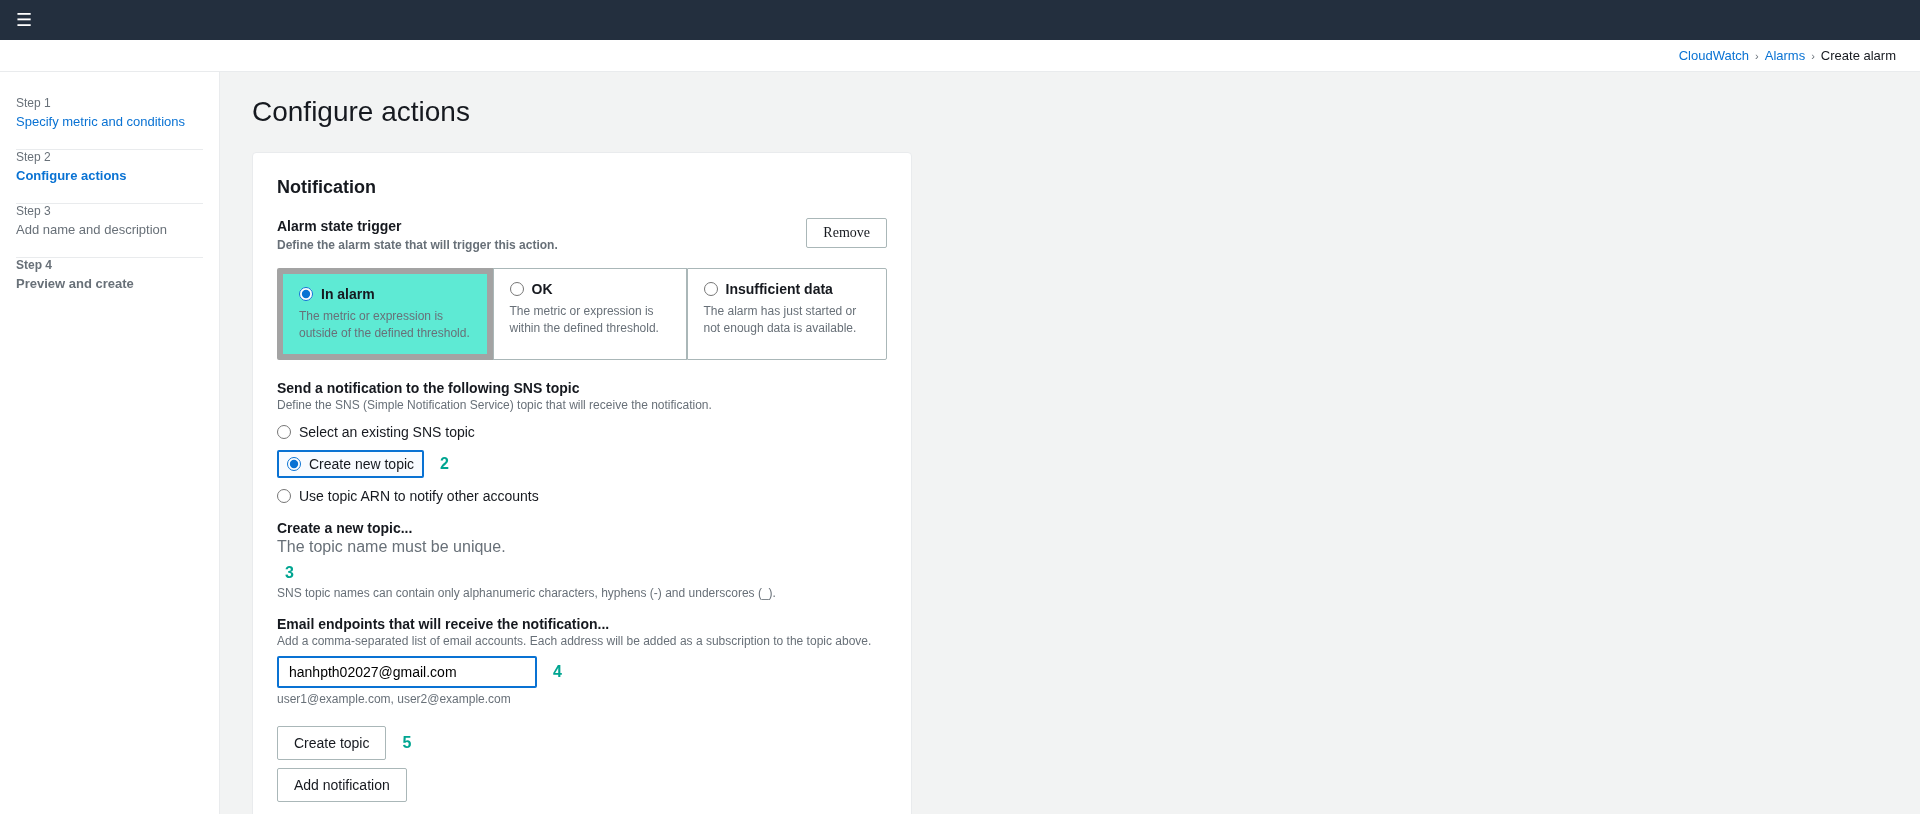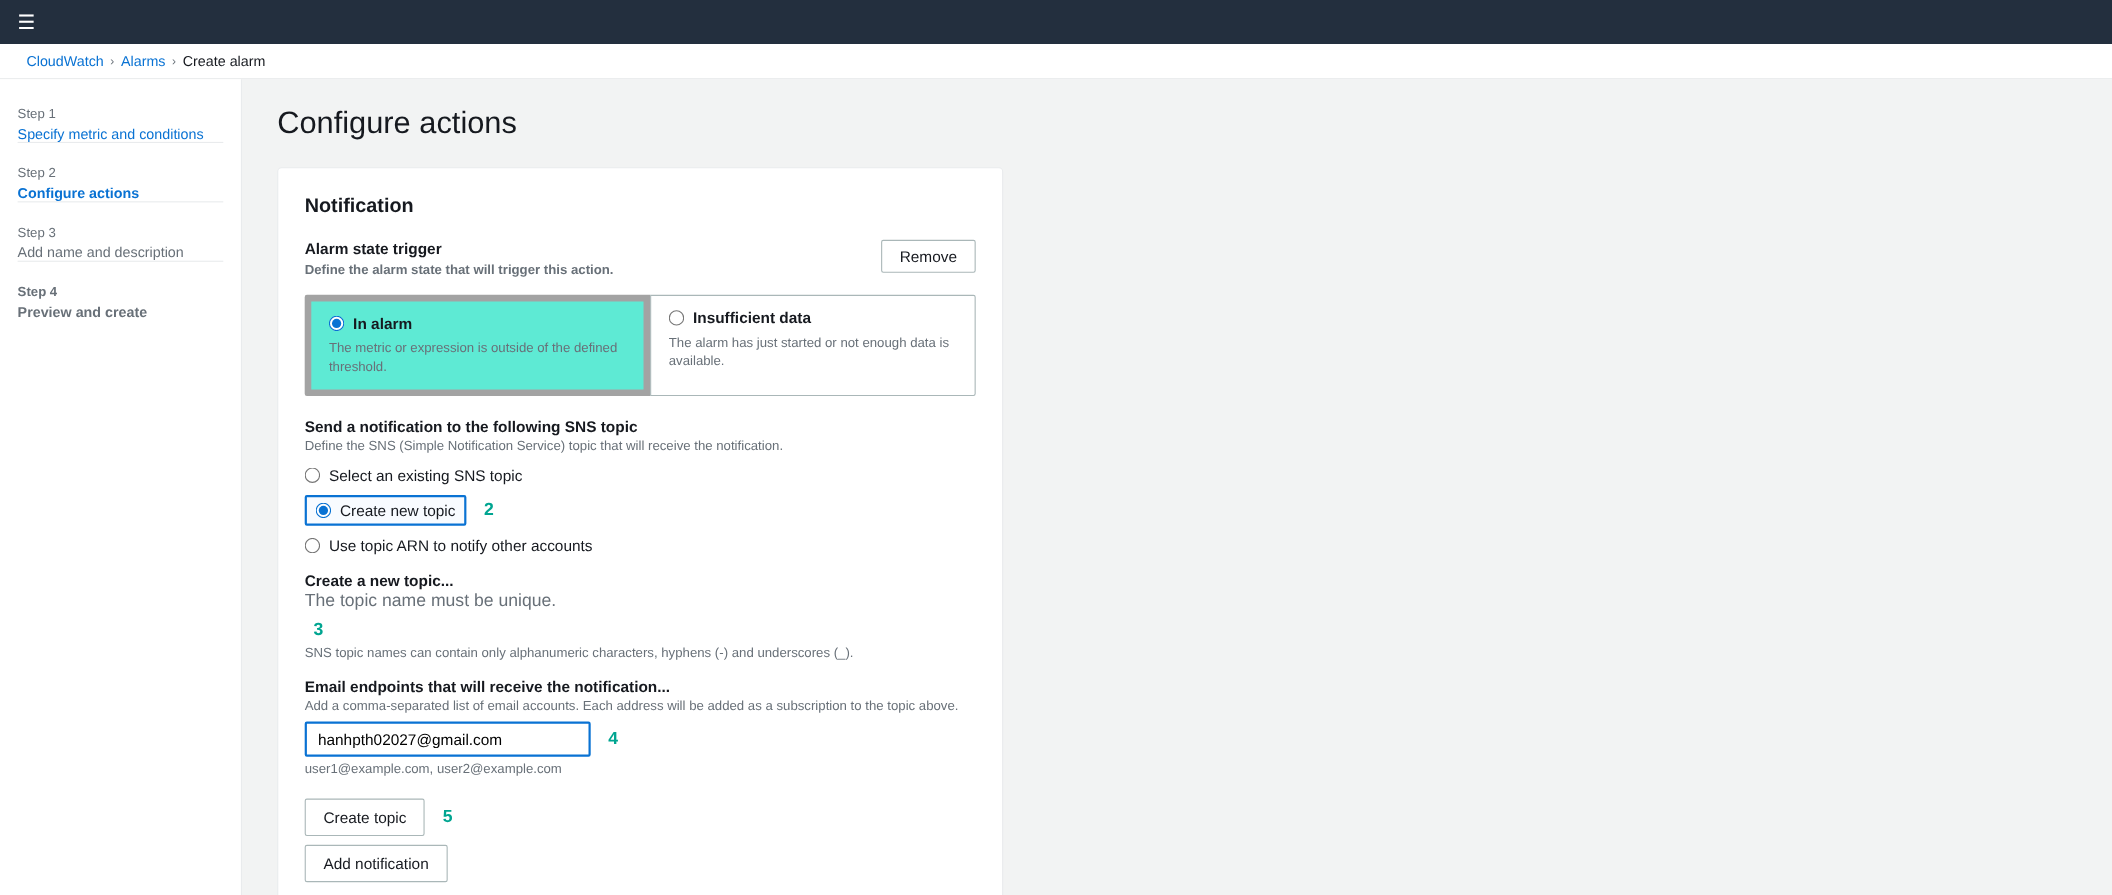--- a/index.html
+++ b/index.html
@@ -26,20 +26,21 @@
     }
     
     .breadcrumb-bar {
       display: flex;
       align-items: center;
       padding: 8px 24px;
       background: #fff;
       border-bottom: 1px solid #e9ebed;
       gap: 6px;
       font-size: 13px;
+      justify-content: flex-end;
     }
     .breadcrumb-link {
       color: #0972d3;
       text-decoration: none;
       cursor: pointer;
     }
     .breadcrumb-sep {
       color: #687078;
       font-size: 11px;
     }
@@ -54,21 +55,21 @@
     }
     
     .sidebar {
       width: 220px;
       min-width: 220px;
       padding: 24px 16px;
       background: #fff;
       border-right: 1px solid #e9ebed;
     }
     .step-item {
-      margin-bottom: 20px;
+      padding-bottom: 20px;
       border-bottom: 1px solid #e9ebed;
     }
     .step-item:last-child {
       border-bottom: none;
       font-weight: bold;
     }
     .step-label {
       font-size: 12px;
       color: #687078;
       margin-bottom: 4px;
@@ -129,20 +130,21 @@
       margin-bottom: 4px;
     }
     .remove-btn {
       padding: 6px 16px;
       background: #fff;
       border: 1px solid #aab7b8;
       border-radius: 2px;
       font-size: 14px;
       cursor: pointer;
       color: #16191f;
+      font-family: Liberation Serif, serif;
     }
     
     .alarm-state-options {
       display: flex;
       gap: 0;
       margin-bottom: 20px;
     }
     .alarm-option {
       border: 1px solid #aab7b8;
       padding: 12px 16px;
@@ -346,20 +348,27 @@
       <div class="alarm-state-options">
 
         <div class="alarm-option selected">
           <div class="alarm-option-top">
             <input type="radio" name="alarm-state" checked="" style="">
             <span class="alarm-option-label">In alarm</span>
           </div>
           <div class="alarm-option-desc">The metric or expression is outside of the defined threshold.</div>
         </div>
 
+        <div class="alarm-option">
+          <div class="alarm-option-top">
+            <input type="radio" name="alarm-state" style="">
+            <span class="alarm-option-label">OK</span>
+          </div>
+          <div class="alarm-option-desc">The metric or expression is within the defined threshold.</div>
+        </div>
 
         <div class="alarm-option">
           <div class="alarm-option-top">
             <input type="radio" name="alarm-state" style="">
             <span class="alarm-option-label">Insufficient data</span>
           </div>
           <div class="alarm-option-desc">The alarm has just started or not enough data is available.</div>
         </div>
       </div>
 

